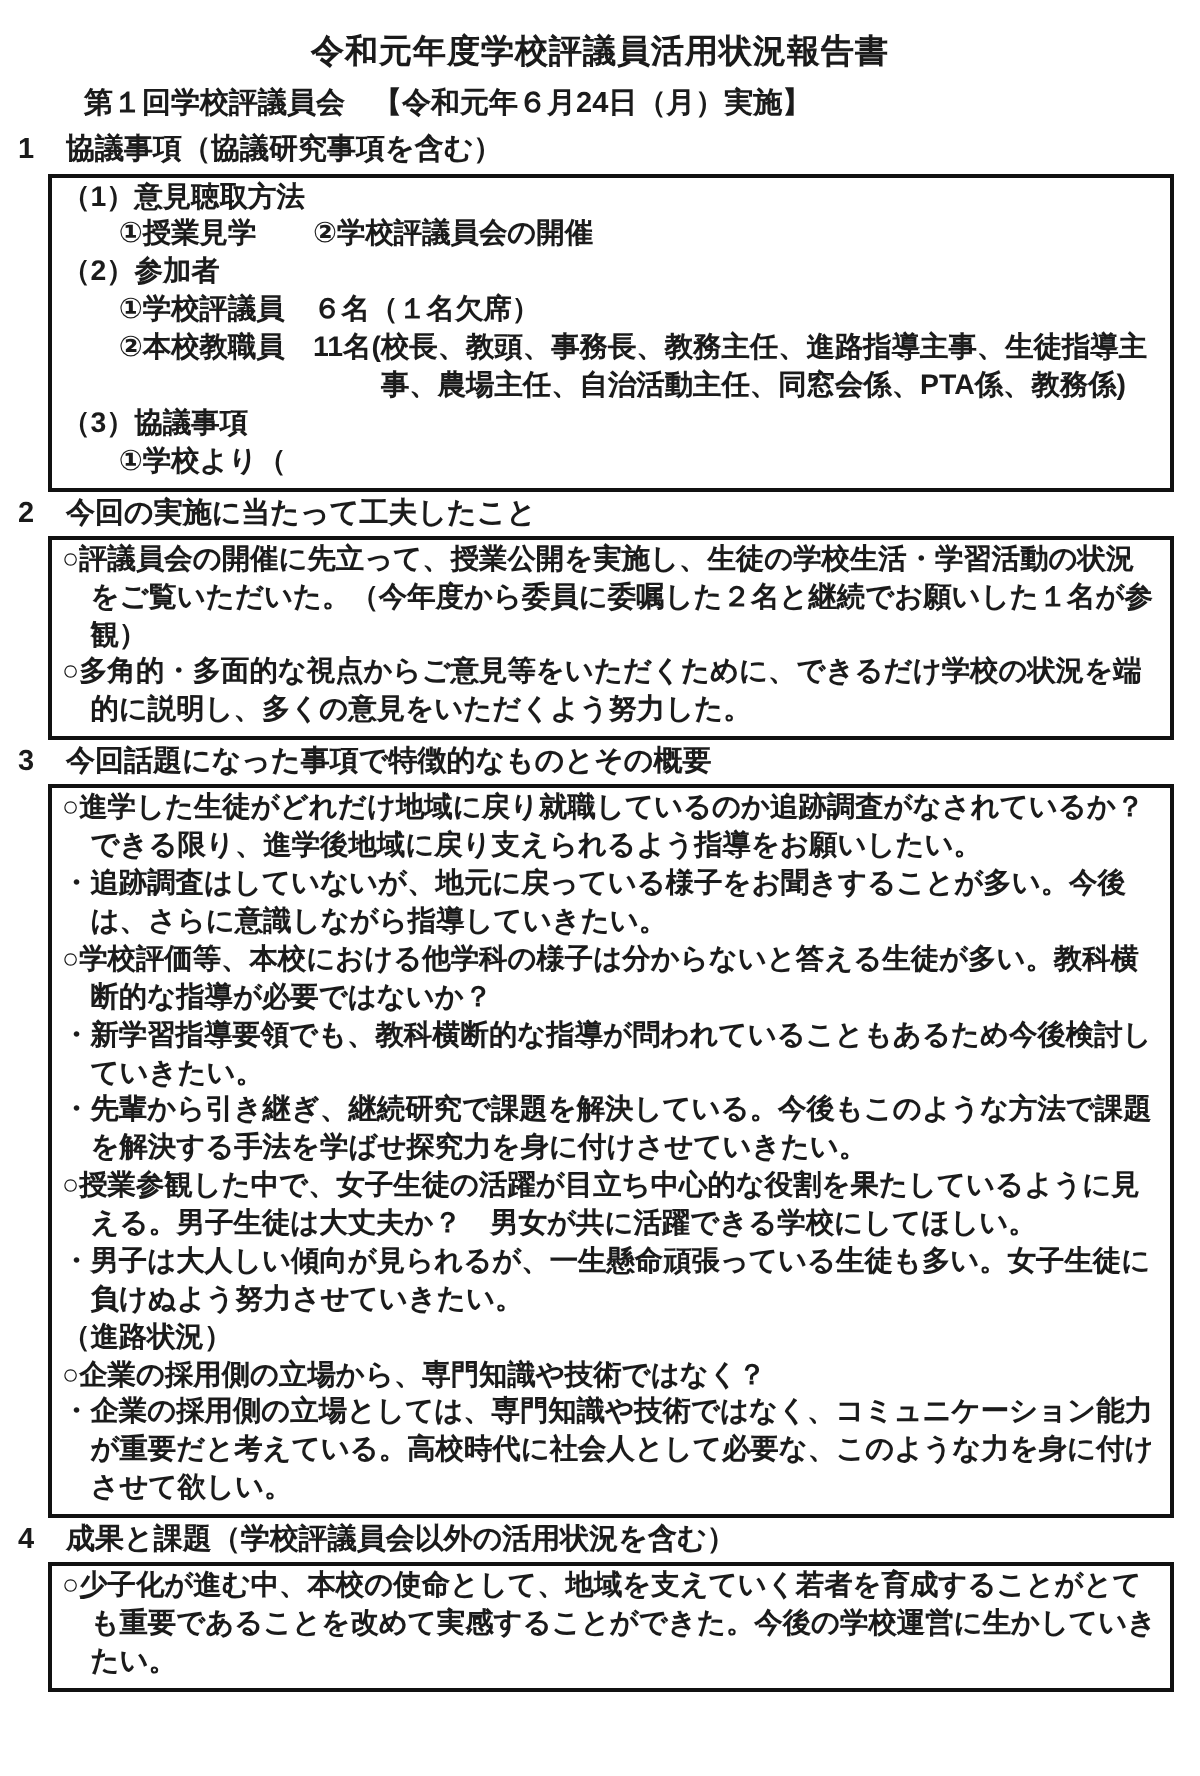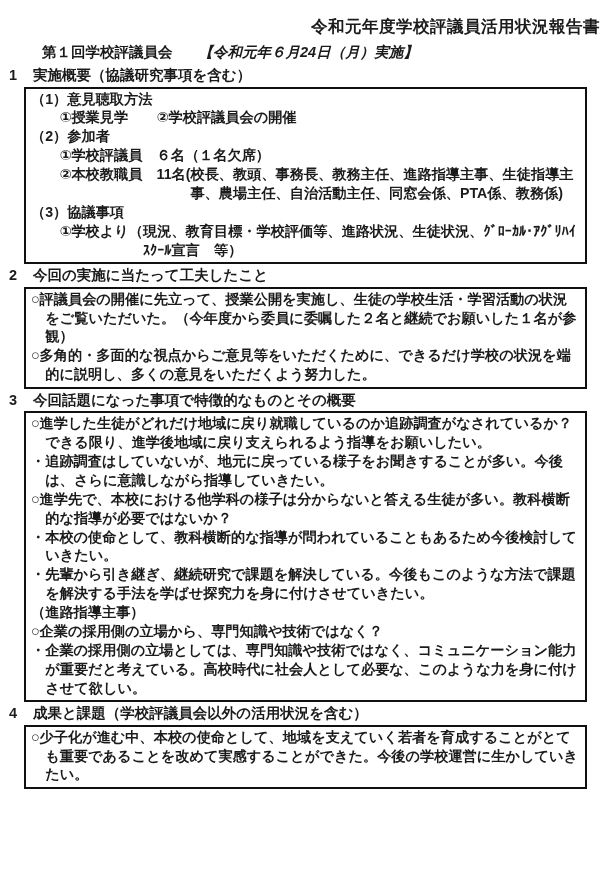--- a/index.html
+++ b/index.html
@@ -8,32 +8,32 @@
     font-family:"Liberation Sans","DejaVu Sans",sans-serif;
     color:#1b1b1b;
     font-size:14.2px;
     line-height:1.33;
     font-weight:600;
     box-sizing:border-box;
     padding:14px 0 0 0;
     overflow:hidden;
   }
   .title{
-    text-align:right;
+    text-align:center;
     font-size:16.5px;
     font-weight:700;
     letter-spacing:0.5px;
     margin:2px 0 5px 0;
   }
   .subtitle{
     font-weight:700;
     font-size:14.5px;
     margin:0 0 4px 42px;
   }
-  .subtitle .date{margin-left:26px;font-style:italic;}
+  .subtitle .date{margin-left:14px;}
   .sec-head{
     display:flex;
     font-weight:700;
     font-size:14.5px;
     margin:2px 0 1px 0;
   }
   .sec-num{flex:none;width:24px;padding-left:9px;}
   .sec-title{flex:1;}
   .box{
     border:2px solid #111;
@@ -52,58 +52,59 @@
 <body>
 
 <div class="title">令和元年度学校評議員活用状況報告書</div>
 
 <div class="subtitle">
   <span>第１回学校評議員会</span><span class="date">【令和元年６月24日（月）実施】</span>
 </div>
 
 <div class="sec-head">
   <span class="sec-num">1</span>
-  <span class="sec-title">実施概要（協議研究事項を含む）</span>
+  <span class="sec-title">協議事項（協議研究事項を含む）</span>
 </div>
 <div class="box">
   <div class="row">（1）意見聴取方法</div>
   <div class="row ind1">①授業見学　　②学校評議員会の開催</div>
   <div class="row">（2）参加者</div>
   <div class="row ind1">①学校評議員　６名（１名欠席）</div>
   <div class="rflex">
     <span class="head">②本校教職員　11名(</span>
     <span class="rest">校長、教頭、事務長、教務主任、進路指導主事、生徒指導主事、農場主任、自治活動主任、同窓会係、PTA係、教務係)</span>
   </div>
   <div class="row">（3）協議事項</div>
   <div class="rflex">
     <span class="head">①学校より（</span>
-    <span class="rest">現況、教育目標・学校評価等、進路状況、生徒状況、ｸﾞﾛｰｶﾙ・ｱｸﾞﾘﾊｲｽｸｰﾙ宣言　等）</span>
   </div>
 </div>
 
 <div class="sec-head">
   <span class="sec-num">2</span>
   <span class="sec-title">今回の実施に当たって工夫したこと</span>
 </div>
 <div class="box">
   <div class="li">○評議員会の開催に先立って、授業公開を実施し、生徒の学校生活・学習活動の状況をご覧いただいた。（今年度から委員に委嘱した２名と継続でお願いした１名が参観）</div>
   <div class="li">○多角的・多面的な視点からご意見等をいただくために、できるだけ学校の状況を端的に説明し、多くの意見をいただくよう努力した。</div>
 </div>
 
 <div class="sec-head">
   <span class="sec-num">3</span>
   <span class="sec-title">今回話題になった事項で特徴的なものとその概要</span>
 </div>
 <div class="box">
   <div class="li">○進学した生徒がどれだけ地域に戻り就職しているのか追跡調査がなされているか？できる限り、進学後地域に戻り支えられるよう指導をお願いしたい。</div>
   <div class="li">・追跡調査はしていないが、地元に戻っている様子をお聞きすることが多い。今後は、さらに意識しながら指導していきたい。</div>
-  <div class="li">○進学先で、本校における他学科の様子は分からないと答える生徒が多い。教科横断的な指導が必要ではないか？</div>
-  <div class="li">・本校の使命として、教科横断的な指導が問われていることもあるため今後検討していきたい。</div>
+  <div class="li">○学校評価等、本校における他学科の様子は分からないと答える生徒が多い。教科横断的な指導が必要ではないか？</div>
+  <div class="li">・新学習指導要領でも、教科横断的な指導が問われていることもあるため今後検討していきたい。</div>
   <div class="li">・先輩から引き継ぎ、継続研究で課題を解決している。今後もこのような方法で課題を解決する手法を学ばせ探究力を身に付けさせていきたい。</div>
-  <div class="li plain">（進路指導主事）</div>
+  <div class="li">○授業参観した中で、女子生徒の活躍が目立ち中心的な役割を果たしているように見える。男子生徒は大丈夫か？　男女が共に活躍できる学校にしてほしい。</div>
+  <div class="li">・男子は大人しい傾向が見られるが、一生懸命頑張っている生徒も多い。女子生徒に負けぬよう努力させていきたい。</div>
+  <div class="li plain">（進路状況）</div>
   <div class="li">○企業の採用側の立場から、専門知識や技術ではなく？</div>
   <div class="li">・企業の採用側の立場としては、専門知識や技術ではなく、コミュニケーション能力が重要だと考えている。高校時代に社会人として必要な、このような力を身に付けさせて欲しい。</div>
 </div>
 
 <div class="sec-head">
   <span class="sec-num">4</span>
   <span class="sec-title">成果と課題（学校評議員会以外の活用状況を含む）</span>
 </div>
 <div class="box">
   <div class="li">○少子化が進む中、本校の使命として、地域を支えていく若者を育成することがとても重要であることを改めて実感することができた。今後の学校運営に生かしていきたい。</div>

